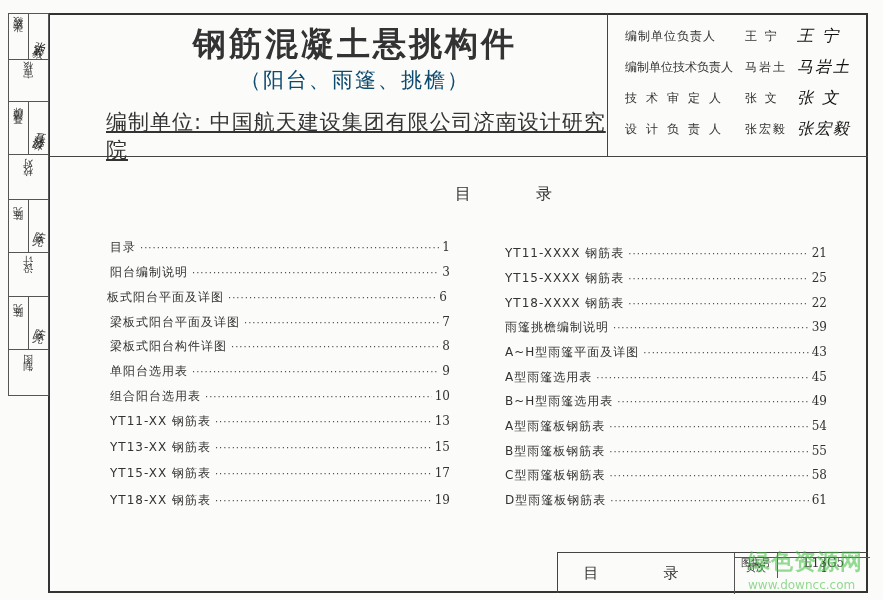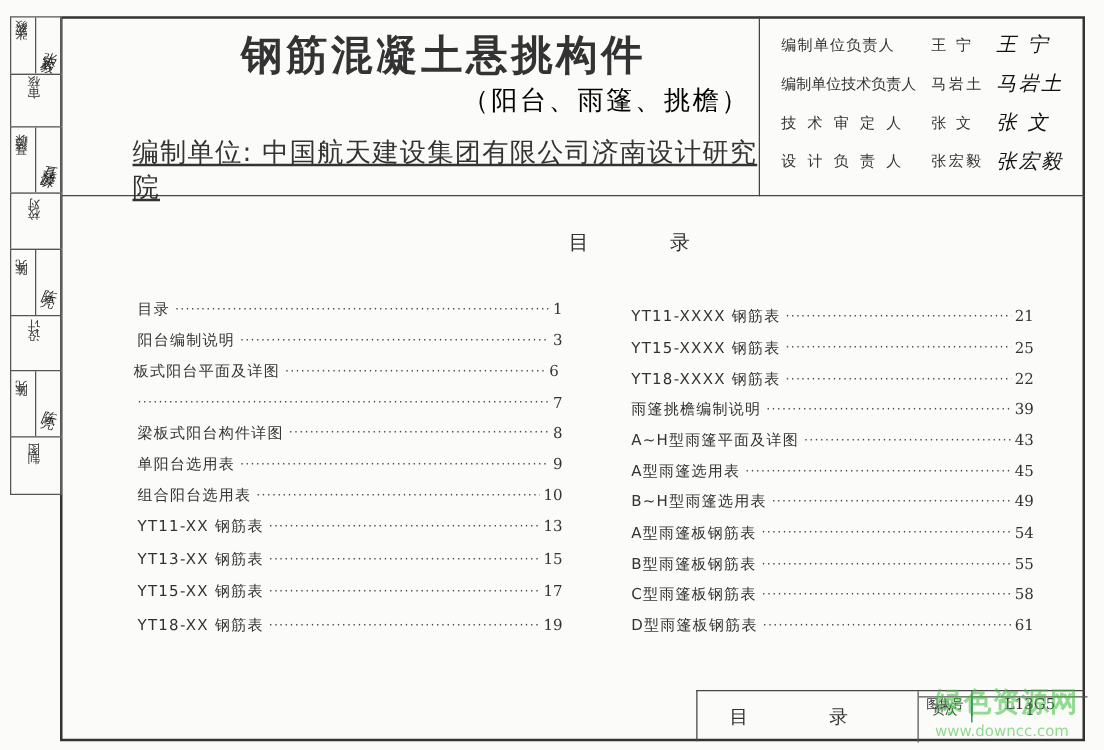--- a/index.html
+++ b/index.html
@@ -19,21 +19,21 @@
   .strip { position:absolute; left:8px; top:13px; width:41px; }
   .cell { position:absolute; left:0; width:41px; border:1px solid #555; box-sizing:border-box; display:flex; background:#fbfbf9; }
   .cell .half { flex:1; display:flex; align-items:center; justify-content:center; writing-mode:vertical-rl; font-size:10px; letter-spacing:3px; color:#333; }
   .cell .half + .half { border-left:1px solid #555; }
   .cell .sig { font-family:"DejaVu Serif", serif; font-style:italic; font-size:11px; color:#222; transform:rotate(8deg); }
   .cell .single { flex:1; display:flex; align-items:center; justify-content:center; writing-mode:vertical-rl; font-size:10px; letter-spacing:8px; color:#333; transform:rotate(180deg); }
   .cell .half.rot { transform:rotate(180deg); }
 
   
   .title-main { position:absolute; left:110px; top:22px; width:490px; text-align:center; font-size:33px; font-weight:bold; letter-spacing:3px; color:#333; }
-  .title-sub { position:absolute; left:110px; top:66px; width:490px; text-align:right; font-size:21px; letter-spacing:2px; color:#000000; }
+  .title-sub { position:absolute; left:110px; top:66px; width:490px; text-align:center; font-size:21px; letter-spacing:2px; color:#0c4a6e; }
   .title-org { position:absolute; left:106px; top:108px; width:500px; font-size:21px; letter-spacing:1px; color:#333;text-decoration:underline; }
 
   
   .signoff { position:absolute; left:625px; top:22px; width:240px; }
   .sign-row { position:absolute; left:0; height:24px; display:flex; align-items:center; font-size:12px; color:#333; }
   .sign-row .role { width:120px; letter-spacing:1px; }
   .sign-row .role.spaced { letter-spacing:9px; }
   .sign-row .name { width:52px; letter-spacing:2px; }
   .sign-row .sig { width:70px; font-family:"DejaVu Serif", serif; font-style:italic; font-size:16px; letter-spacing:2px; color:#111; }
 
@@ -143,20 +143,21 @@
       <span class="label">阳台编制说明</span>
       <span class="leader"></span>
       <span class="page">3</span>
     </div>
   <div class="toc-row" style="top:50px;width:340px;left:-3px;">
       <span class="label">板式阳台平面及详图</span>
       <span class="leader"></span>
       <span class="page">6</span>
     </div>
   <div class="toc-row" style="top:75px;width:340px;">
+      <span class="label">梁板式阳台平面及详图</span>
       <span class="leader"></span>
       <span class="page">7</span>
     </div>
   <div class="toc-row" style="top:99px;width:340px;">
       <span class="label">梁板式阳台构件详图</span>
       <span class="leader"></span>
       <span class="page">8</span>
     </div>
   <div class="toc-row" style="top:124px;width:340px;">
       <span class="label">单阳台选用表</span>

